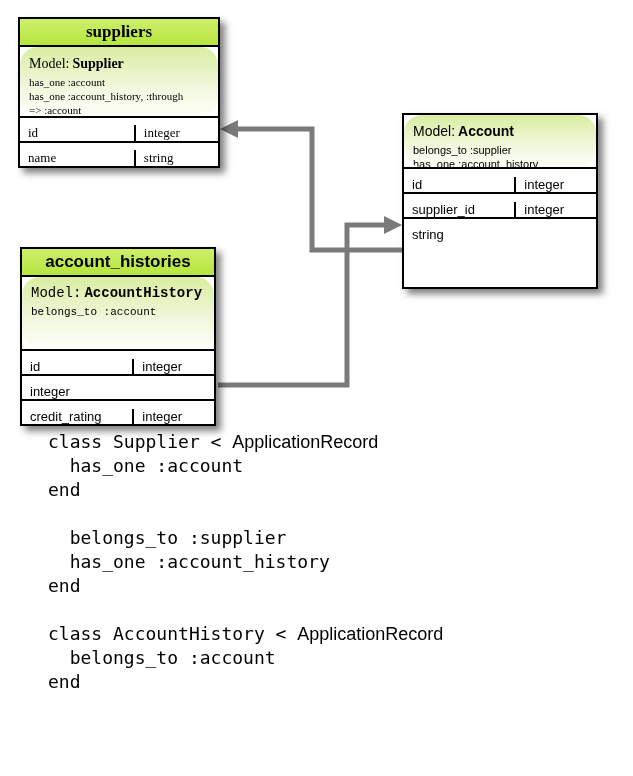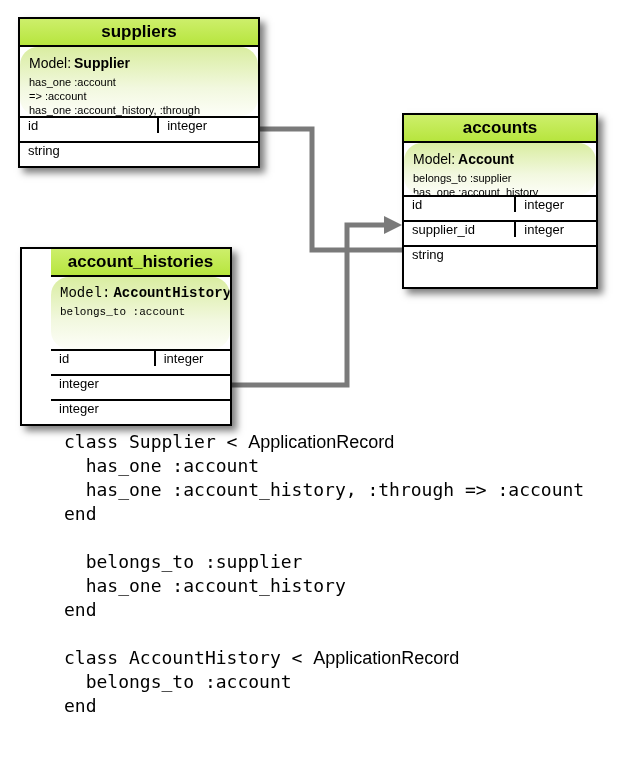--- a/index.html
+++ b/index.html
@@ -12,103 +12,103 @@
   .tbl-header{height:26px;line-height:26px;text-align:center;font-weight:bold;font-size:17px;
               background:linear-gradient(180deg,#cdef6b 0%,#b7e53e 100%);
               border-bottom:2px solid #000;}
   .tbl-model{box-sizing:border-box;padding:7px 9px 0 9px;overflow:hidden;
              background:linear-gradient(180deg,#d9eda0 0%,#f2f8df 60%,#fdfef8 100%);border-radius:18px;}
   .model-line{font-size:14px;line-height:19px;margin-bottom:2px;}
   .model-name{font-weight:bold;}
   .model-label{margin-right:3px;}
   .assoc{font-size:11px;line-height:14px;}
   .tbl-row{display:flex;height:25px;border-top:2px solid #000;box-sizing:border-box;
-           align-items:flex-start;background:#fff;}
+           align-items:flex-end;background:#fff;}
   .cell{display:flex;align-items:center;font-size:13px;padding-left:8px;box-sizing:border-box;}
   .cell.name{width:58.5%;border-right:2px solid #000;}
   .cell.type{flex:1;border-radius:6px;}
 
-  .code{position:absolute;left:64px;top:430px;z-index:2;}
+  .code{position:absolute;left:48px;top:430px;z-index:2;}
   .code-block{margin-bottom:24px;}
   .code-line{white-space:pre;font-family:"DejaVu Sans Mono",monospace;
              font-size:18px;line-height:24px;}
   .code-line .sans{font-family:"Liberation Sans",sans-serif;font-size:18px;}
 </style>
 </head>
 <body>
 
 <div class="stage">
 
   <svg class="arrows" width="633" height="776" viewBox="0 0 633 776">
     <polyline points="402,250 312,250 312,129 236,129" fill="none" stroke-width="5" stroke="#7a7a7a"></polyline>
     <polygon points="220,129 238,120 238,138" fill="#7a7a7a"></polygon>
     <polyline points="218,385 347,385 347,225 387,225" fill="none" stroke-width="5" stroke="#7a7a7a"></polyline>
     <polygon points="402,225 384,216 384,234" fill="#7a7a7a"></polygon>
   </svg>
 
-  <div class="er-table" style="left:18px;top:17px;width:242px;height:151px;">
+  <div class="er-table" style="left:18px;top:17px;width:202px;height:151px;font-family:Liberation Serif, serif;">
     <div class="tbl-header">suppliers</div>
     <div class="tbl-model" style="height:69px;">
       <div class="model-line"><span class="model-label">Model:</span><span class="model-name">Supplier</span></div>
       <div class="assoc">has_one :account</div>
+      <div class="assoc">has_one :account_history, :through</div>
       <div class="assoc">=&gt; :account</div>
-      <div class="assoc">has_one :account_history, :through</div>
     </div>
     <div class="tbl-row">
       <div class="cell name">id</div>
       <div class="cell type">integer</div>
     </div>
     <div class="tbl-row">
+      <div class="cell name">name</div>
       <div class="cell type">string</div>
     </div>
   </div>
 
   <div class="er-table" style="left:402px;top:113px;width:196px;height:176px;">
-    <div class="tbl-header">accounts</div>
     <div class="tbl-model" style="height:52px;">
       <div class="model-line"><span class="model-label">Model:</span><span class="model-name">Account</span></div>
       <div class="assoc">belongs_to :supplier</div>
       <div class="assoc">has_one :account_history</div>
     </div>
     <div class="tbl-row">
       <div class="cell name">id</div>
       <div class="cell type">integer</div>
     </div>
     <div class="tbl-row">
       <div class="cell name">supplier_id</div>
       <div class="cell type">integer</div>
     </div>
     <div class="tbl-row">
       <div class="cell type">string</div>
     </div>
   </div>
 
-  <div class="er-table" style="left:20px;top:247px;width:212px;height:179px;padding-left:29px;">
+  <div class="er-table" style="left:20px;top:247px;width:196px;height:179px;">
     <div class="tbl-header">account_histories</div>
     <div class="tbl-model" style="height:72px;font-family:Liberation Mono, monospace;">
       <div class="model-line"><span class="model-label">Model:</span><span class="model-name">AccountHistory</span></div>
       <div class="assoc">belongs_to :account</div>
     </div>
     <div class="tbl-row">
       <div class="cell name">id</div>
       <div class="cell type">integer</div>
     </div>
     <div class="tbl-row">
       <div class="cell type">integer</div>
     </div>
     <div class="tbl-row">
+      <div class="cell name">credit_rating</div>
       <div class="cell type">integer</div>
     </div>
   </div>
 
   <div class="code">
     <div class="code-block">
       <div class="code-line"><span class="mono">class Supplier &lt; </span><span class="sans">ApplicationRecord</span></div>
       <div class="code-line"><span class="mono">  has_one :account</span></div>
-      <div class="code-line"><span class="mono">  has_one :account_history, :through =&gt; :account</span></div>
       <div class="code-line"><span class="mono">end</span></div>
     </div>
     <div class="code-block">
       <div class="code-line"><span class="mono">  belongs_to :supplier</span></div>
       <div class="code-line"><span class="mono">  has_one :account_history</span></div>
       <div class="code-line"><span class="mono">end</span></div>
     </div>
     <div class="code-block">
       <div class="code-line"><span class="mono">class AccountHistory &lt; </span><span class="sans">ApplicationRecord</span></div>
       <div class="code-line"><span class="mono">  belongs_to :account</span></div>

